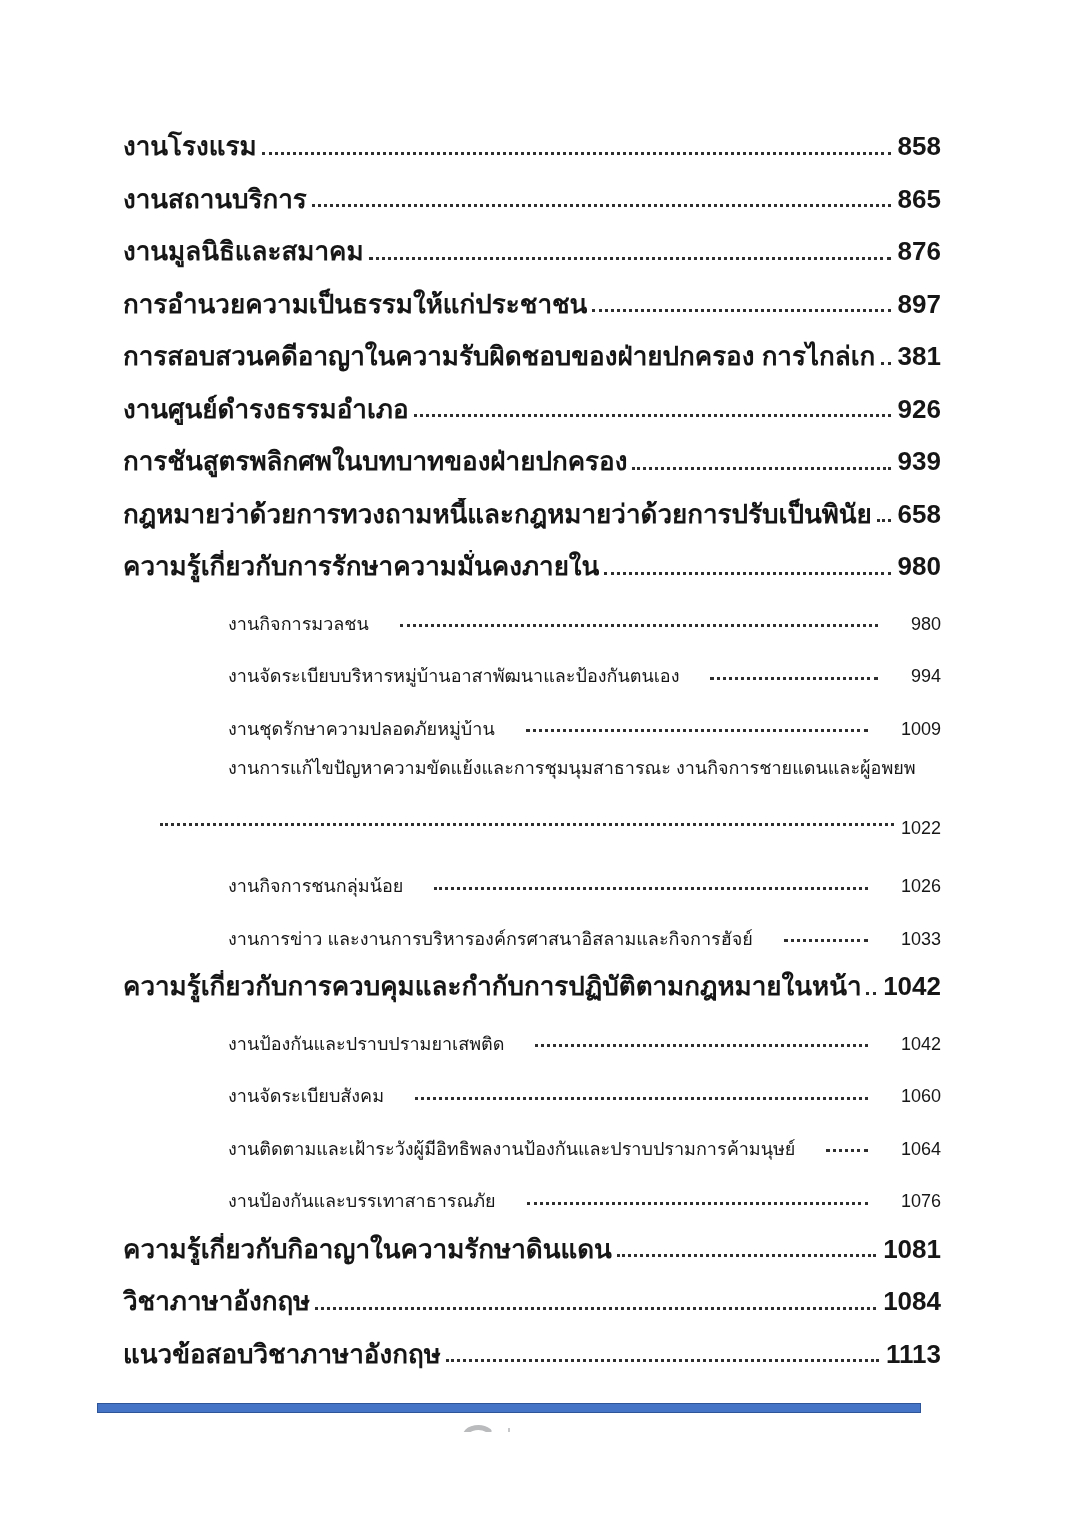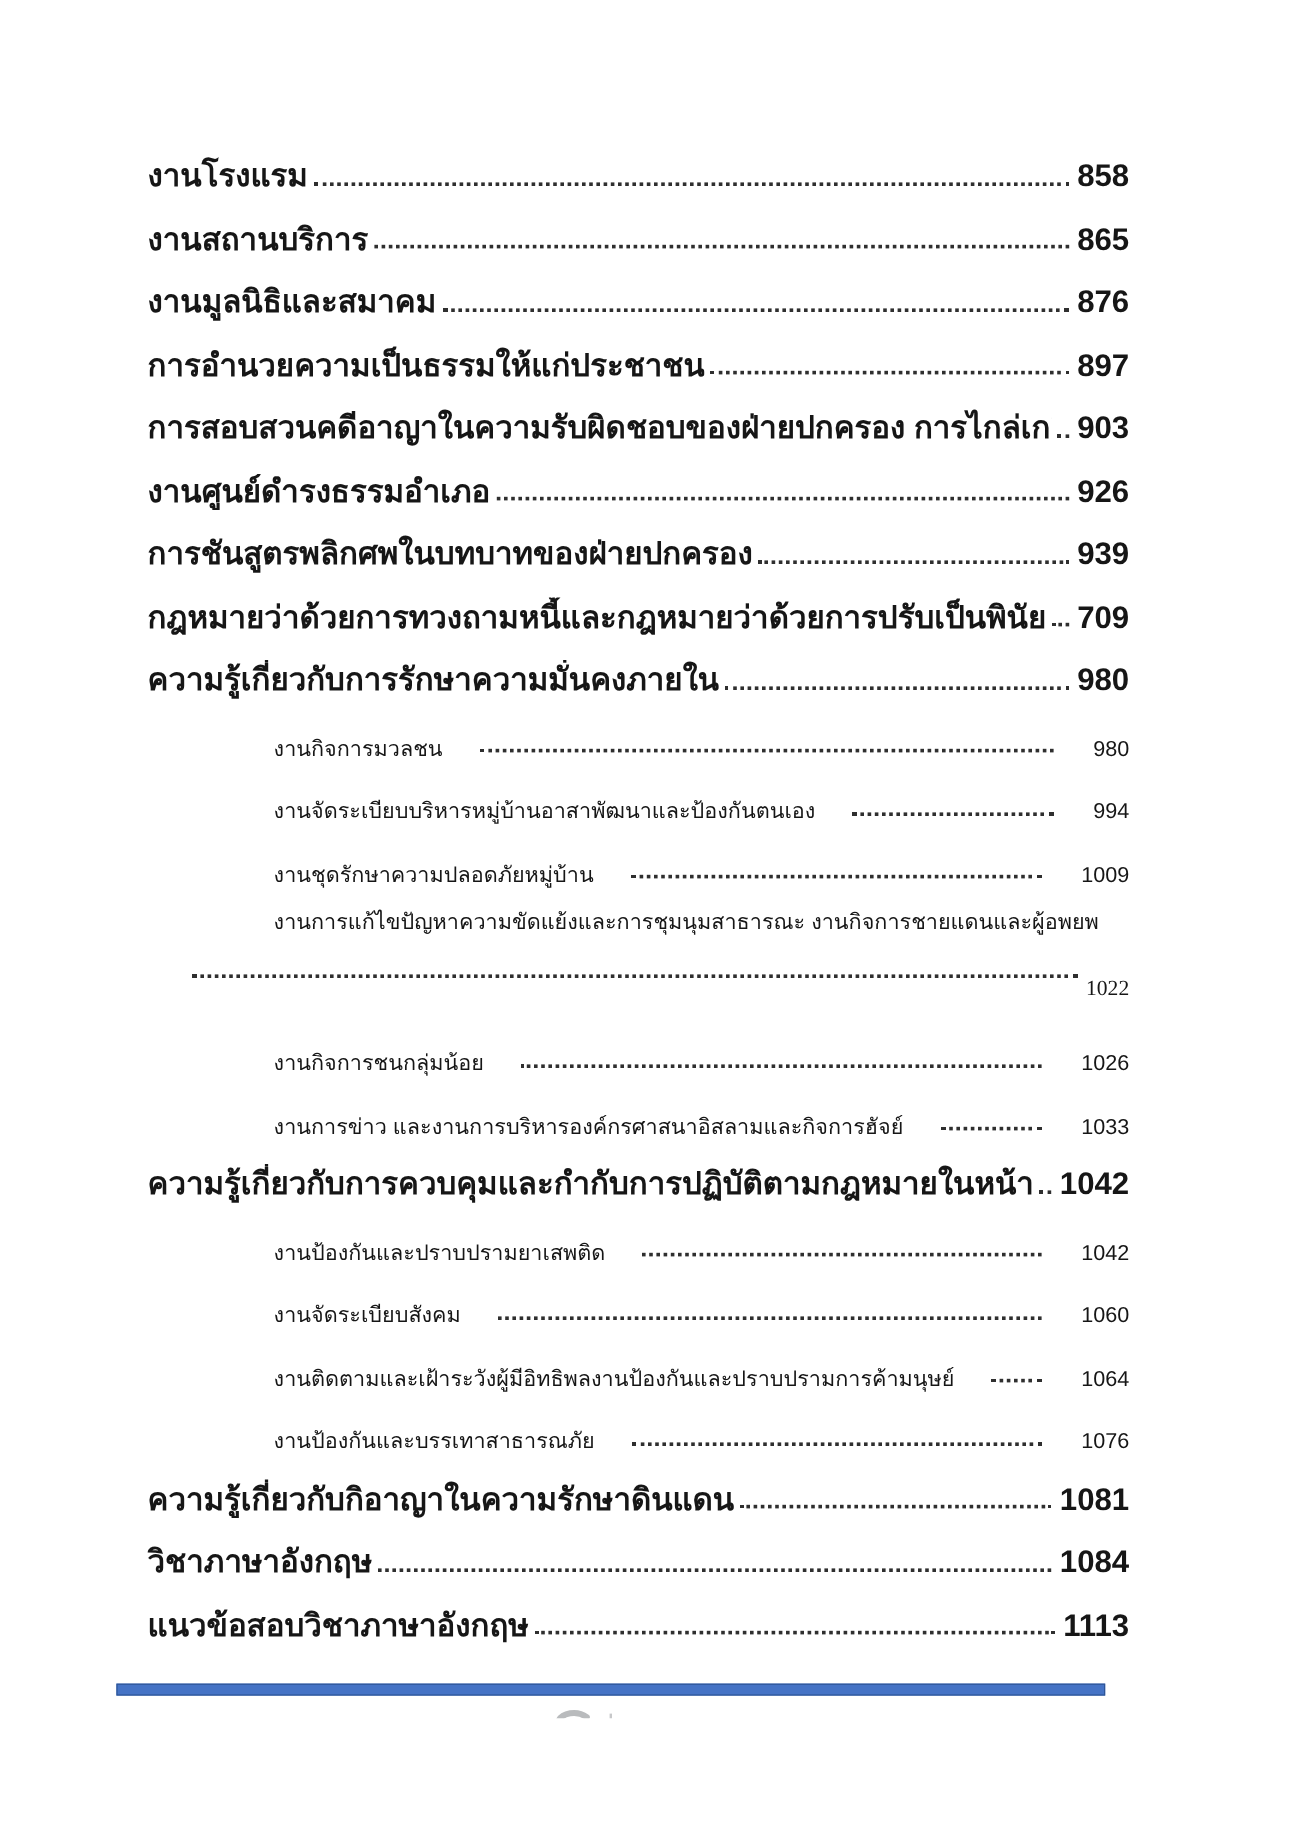--- a/index.html
+++ b/index.html
@@ -60,24 +60,23 @@
   }
   .wrap-line1{
     height:52.5px;
     display:flex;align-items:flex-end;
     box-sizing:border-box;
     padding:0 0 6px 131px;
     white-space:nowrap;overflow:hidden;
   }
   .wrap-line2{
     height:52.5px;
-    display:flex;align-items:flex-start;
+    display:flex;align-items:center;
     box-sizing:border-box;
     padding:0 0 6px 63px;
-    font-family:Liberation Serif, serif;
   }
   .wrap-line2 .leader{margin-left:0;}
   
   .footer-rule{
     position:absolute;
     left:97px;top:1403px;
     width:822px;height:8px;
     background:#4573c5;
     border:1px solid #2e5597;
   }
@@ -123,36 +122,36 @@
       <span class="toc-page-num">876</span>
     </div>
       <div class="toc-row level-1">
       <span class="toc-label">การอำนวยความเป็นธรรมให้แก่ประชาชน</span>
       <span class="leader"></span>
       <span class="toc-page-num">897</span>
     </div>
       <div class="toc-row level-1">
       <span class="toc-label">การสอบสวนคดีอาญาในความรับผิดชอบของฝ่ายปกครอง การไกล่เกลี่ยประนีประนอมข้อพิพาท</span>
       <span class="leader"></span>
-      <span class="toc-page-num">903</span>
+      <span class="toc-page-num">381</span>
     </div>
       <div class="toc-row level-1">
       <span class="toc-label">งานศูนย์ดำรงธรรมอำเภอ</span>
       <span class="leader"></span>
       <span class="toc-page-num">926</span>
     </div>
       <div class="toc-row level-1">
       <span class="toc-label">การชันสูตรพลิกศพในบทบาทของฝ่ายปกครอง</span>
       <span class="leader"></span>
       <span class="toc-page-num">939</span>
     </div>
       <div class="toc-row level-1">
       <span class="toc-label">กฎหมายว่าด้วยการทวงถามหนี้และกฎหมายว่าด้วยการปรับเป็นพินัย</span>
       <span class="leader"></span>
-      <span class="toc-page-num">709</span>
+      <span class="toc-page-num">658</span>
     </div>
       <div class="toc-row level-1">
       <span class="toc-label">ความรู้เกี่ยวกับการรักษาความมั่นคงภายใน</span>
       <span class="leader"></span>
       <span class="toc-page-num">980</span>
     </div>
       <div class="toc-row level-2">
       <span class="toc-label">งานกิจการมวลชน</span>
       <span class="leader"></span>
       <span class="toc-page-num">980</span>

